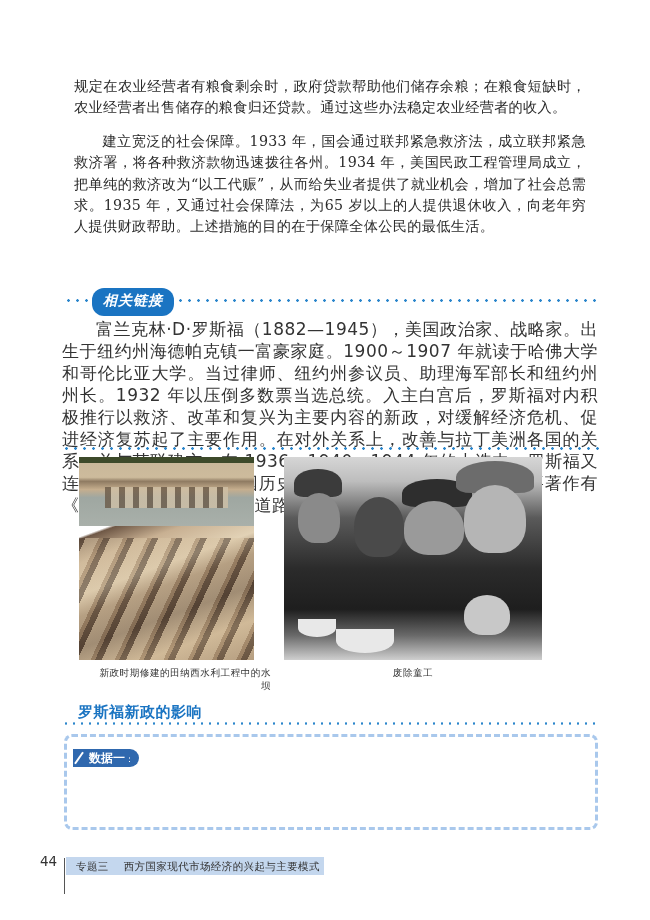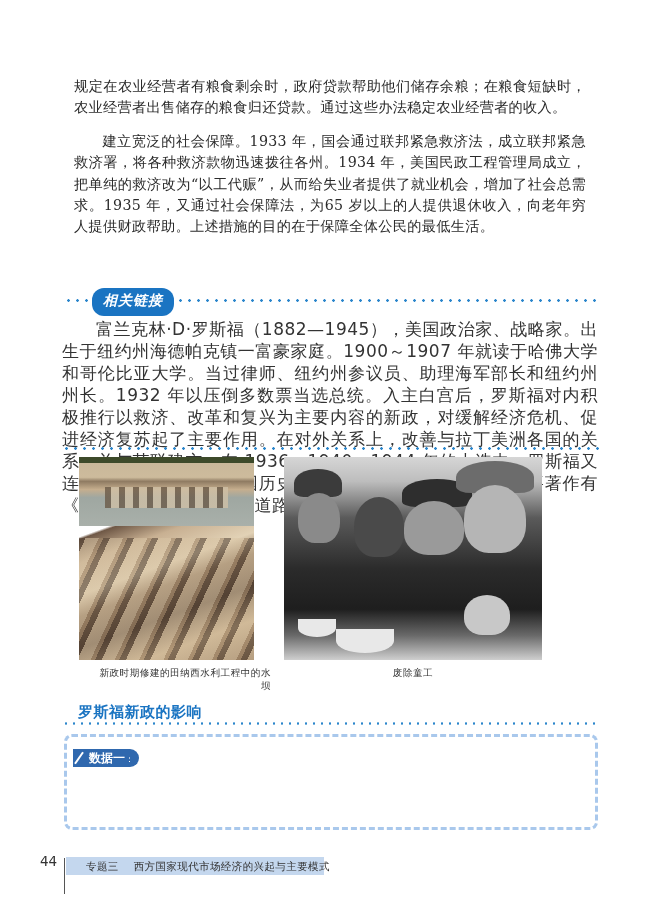--- a/index.html
+++ b/index.html
@@ -44,21 +44,21 @@
     .h2-dots { position: absolute; left: 62px; width: 538px; top: 722px; height: 3px; background-image: radial-gradient(circle, #2b86cc 1px, transparent 1.3px); background-size: 8px 3px; background-repeat: repeat-x; }
 
     .data-box { position: absolute; left: 64px; top: 734px; width: 534px; height: 96px; border: 3px dashed #a9c8ec; border-radius: 8px; }
     .data-tag { position: absolute; left: 6px; top: 12px; width: 66px; height: 18px; background: #2f68ae; border-radius: 0 9px 9px 0; color: #fff; font-family: "DejaVu Sans", "Liberation Sans", sans-serif; font-weight: bold; font-size: 12px; line-height: 18px; padding-left: 16px; }
     .data-tag .slash { position: absolute; left: 5px; top: 2px; width: 2px; height: 14px; background: #ffffff; transform: rotate(35deg); }
     .data-tag .colon { font-size: 9px; font-weight: normal; }
     .data-text { position: absolute; left: 8px; top: 10px; width: 512px; font-family: "DejaVu Sans", "Liberation Sans", sans-serif; font-size: 11.8px; line-height: 22px; letter-spacing: 0.4px; color: #333; text-indent: 70px; text-align: justify; }
 
     .footer-num { position: absolute; left: 40px; top: 853px; font-family: "DejaVu Sans", "Liberation Sans", sans-serif; font-size: 13.5px; color: #333; width: 20px; }
     .footer-rule { position: absolute; left: 64px; top: 858px; width: 1px; height: 36px; background: #555; }
-    .footer-band { position: absolute; left: 66px; top: 857px; width: 258px; height: 18px; background: #c4d7ee; font-family: "DejaVu Sans", "Liberation Sans", sans-serif; font-size: 10.5px; line-height: 18px; color: #333; padding-left: 20px; letter-spacing: 0.4px; white-space: pre; }
+    .footer-band { position: absolute; left: 66px; top: 857px; width: 258px; height: 18px; background: #c4d7ee; font-family: "DejaVu Sans", "Liberation Sans", sans-serif; font-size: 10.5px; line-height: 18px; color: #333; padding-left: 10px; letter-spacing: 0.4px; white-space: pre; }
   </style>
 </head>
 <body>
 
 <div class="body-text" id="p-top">
   <p>规定在农业经营者有粮食剩余时，政府贷款帮助他们储存余粮；在粮食短缺时，农业经营者出售储存的粮食归还贷款。通过这些办法稳定农业经营者的收入。</p>
   <p class="indent">建立宽泛的社会保障。1933 年，国会通过联邦紧急救济法，成立联邦紧急救济署，将各种救济款物迅速拨往各州。1934 年，美国民政工程管理局成立，把单纯的救济改为“以工代赈”，从而给失业者提供了就业机会，增加了社会总需求。1935 年，又通过社会保障法，为65 岁以上的人提供退休收入，向老年穷人提供财政帮助。上述措施的目的在于保障全体公民的最低生活。</p>
 </div>
 
 <div class="section-bar">

